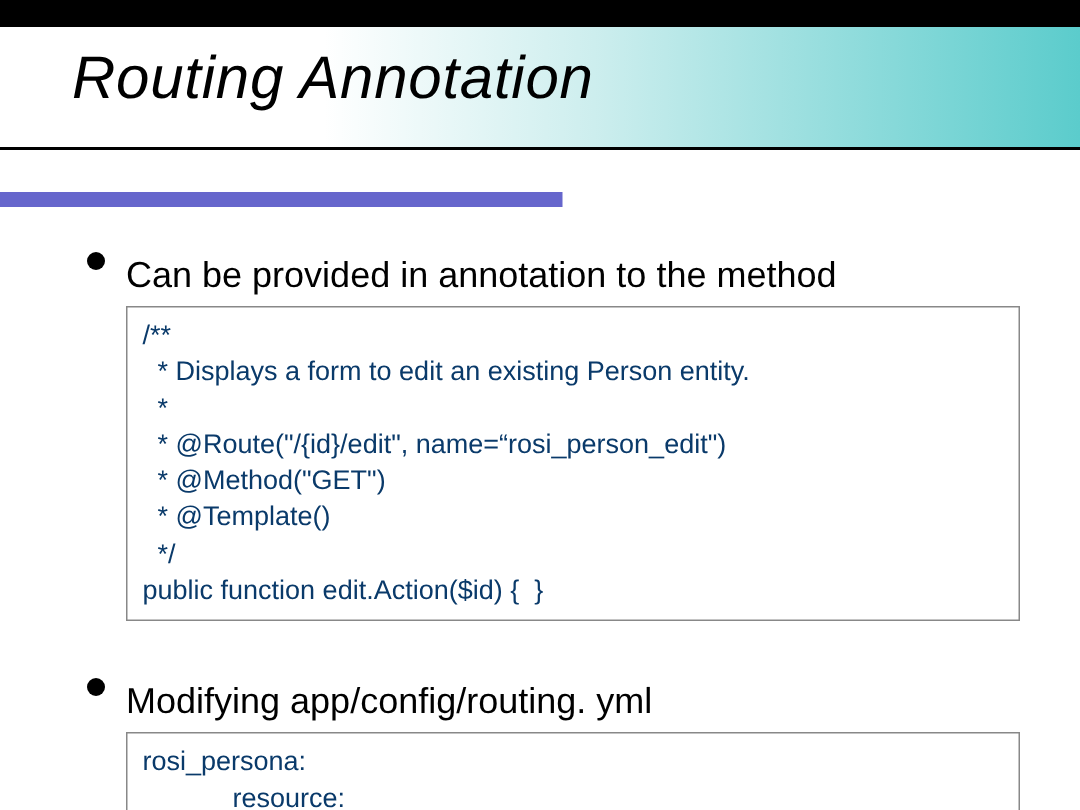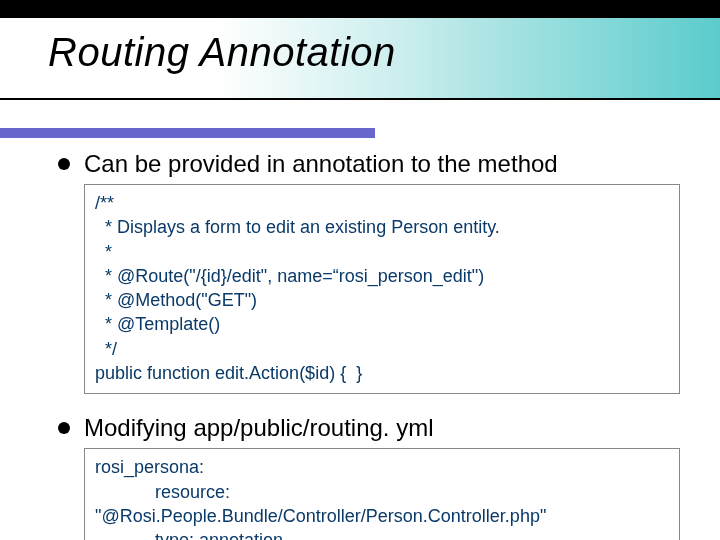--- a/index.html
+++ b/index.html
@@ -57,20 +57,21 @@
     width: 12px;
     height: 12px;
     border-radius: 50%;
     background: #000;
     margin-right: 14px;
     flex: 0 0 auto;
   }
   .bullet-text {
     font-size: 24px;
     color: #000;
+    margin-top: 20px;
   }
   .code-box {
     margin-left: 26px;
     border: 1px solid #888;
     background: #fff;
     padding: 6px 10px 8px 10px;
     font-family: Verdana, Geneva, sans-serif;
     font-size: 18px;
     line-height: 1.35;
     color: #0a3a6a;
@@ -100,20 +101,20 @@
   * Displays a form to edit an existing Person entity.
   *
   * @Route("/{id}/edit", name=“rosi_person_edit")
   * @Method("GET")
   * @Template()
   */
 public function edit.Action($id) {  }</div>
 
   <div class="bullet-row">
     <div class="bullet-dot"></div>
-    <div class="bullet-text">Modifying app/public/routing. yml</div>
+    <div class="bullet-text">Modifying app/config/routing. yml</div>
   </div>
   <div class="code-box second">rosi_persona:
             resource:
 "@Rosi.People.Bundle/Controller/Person.Controller.php"
             type: annotation</div>
 
 </div>
 
 </body></html>

